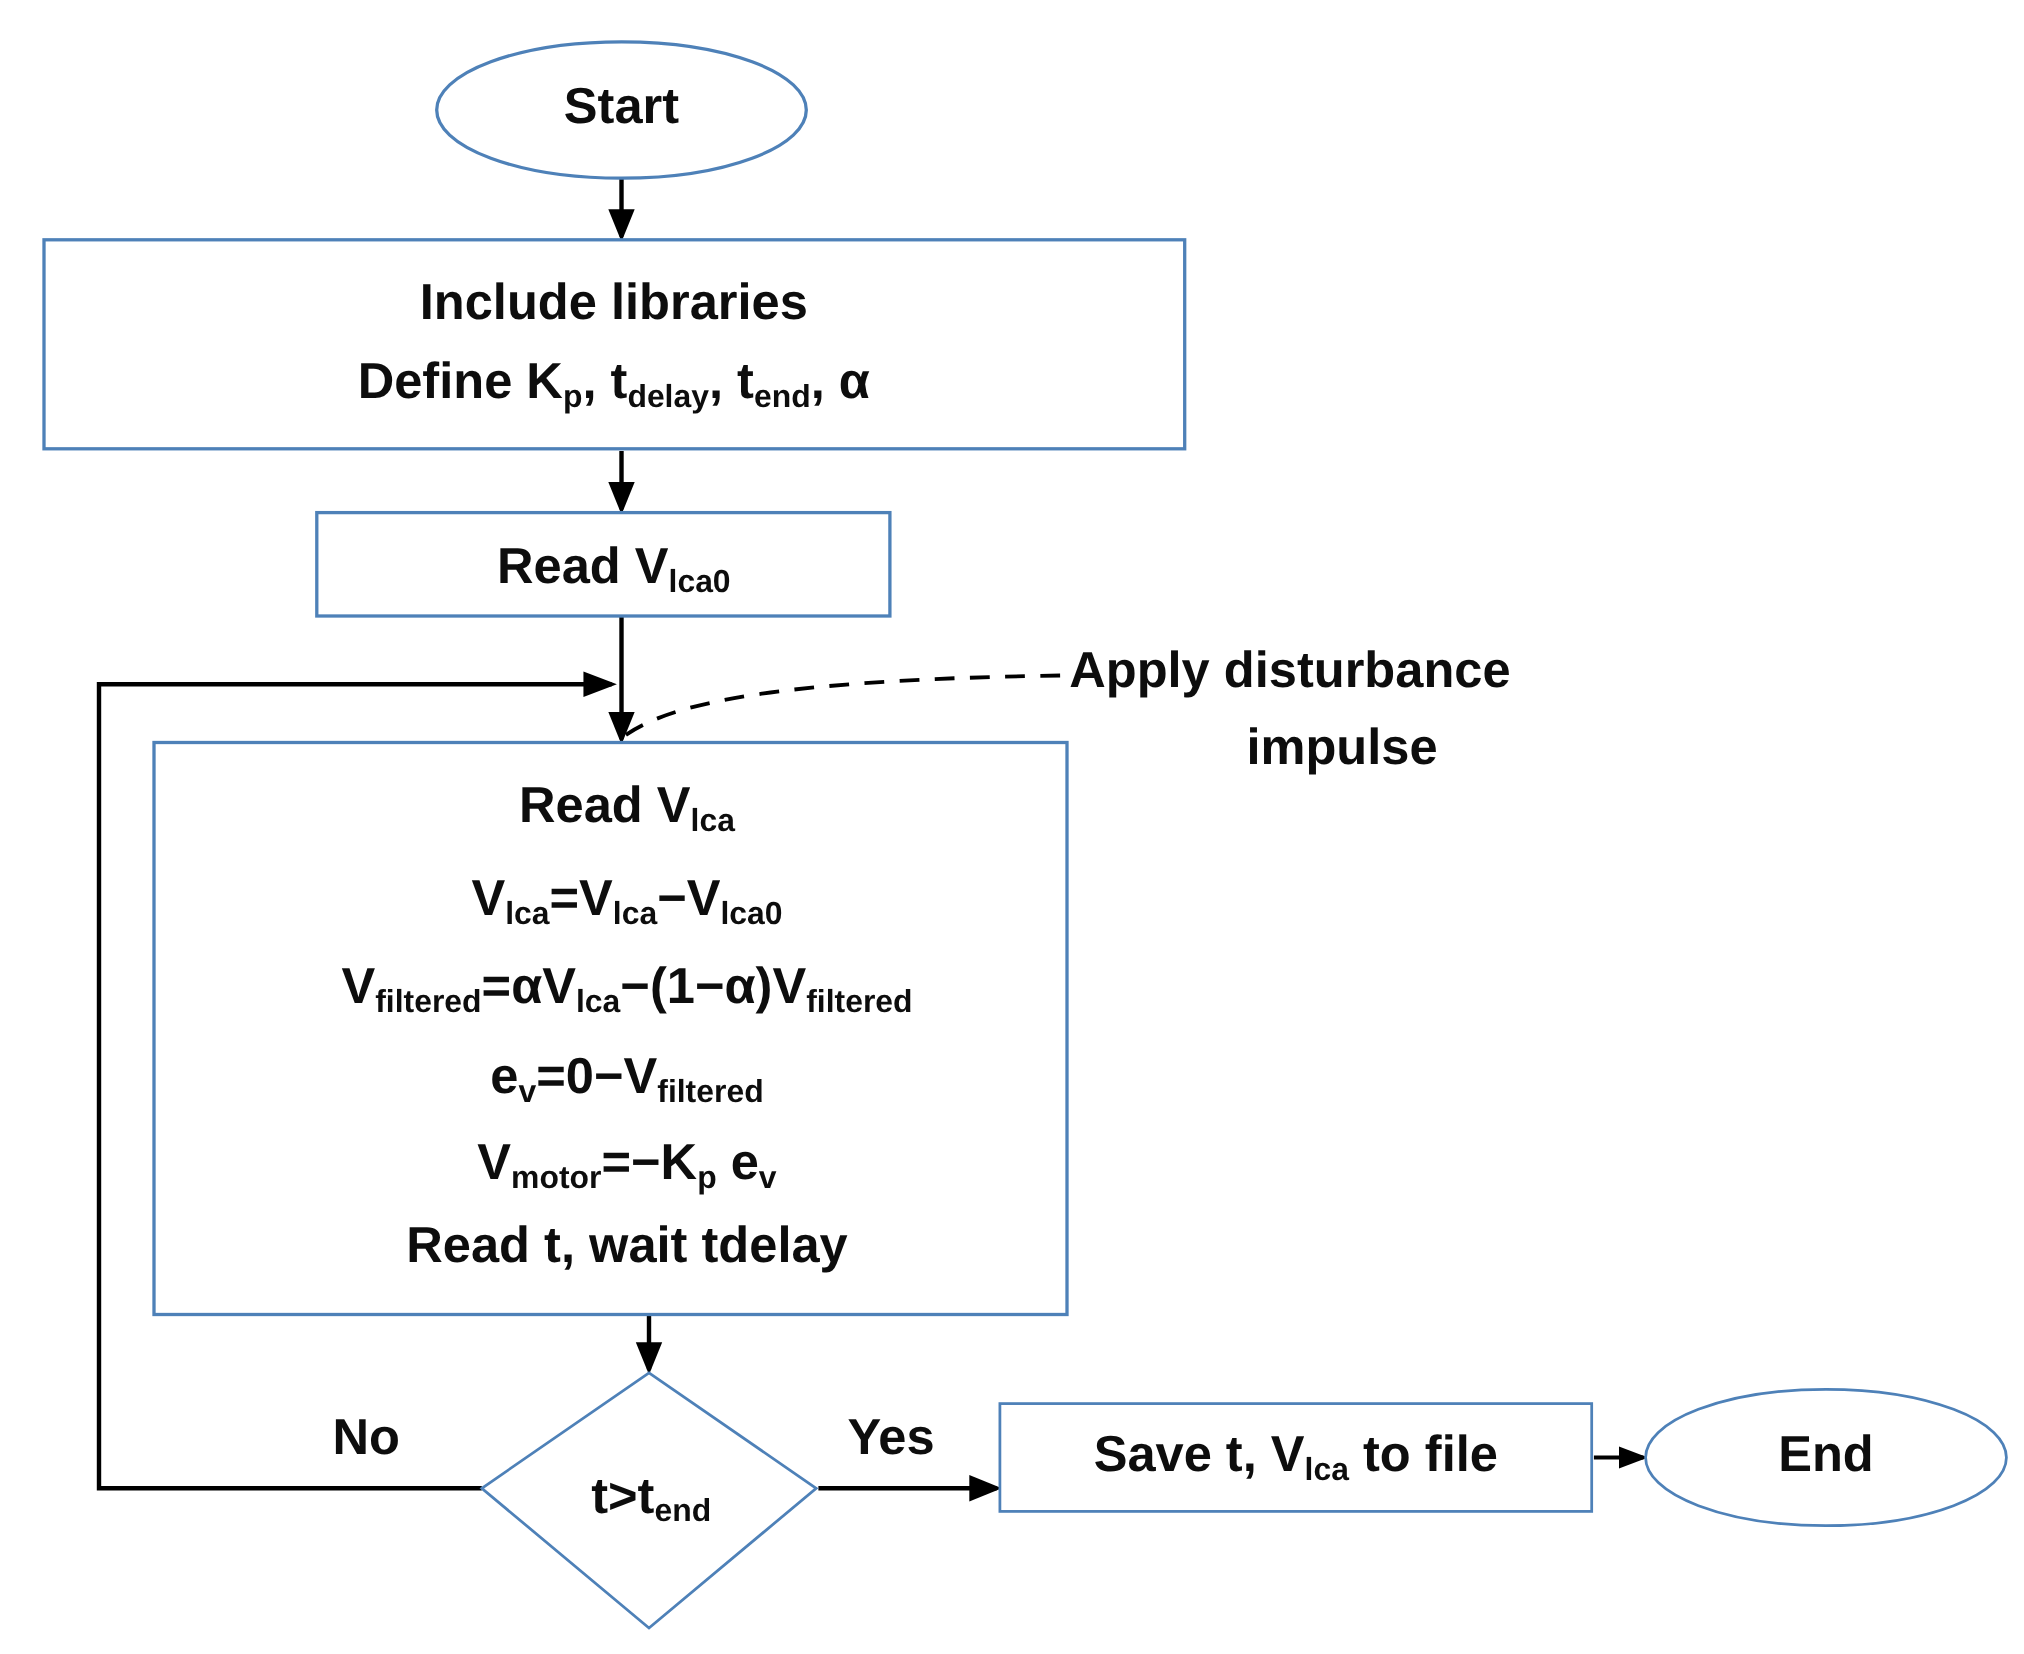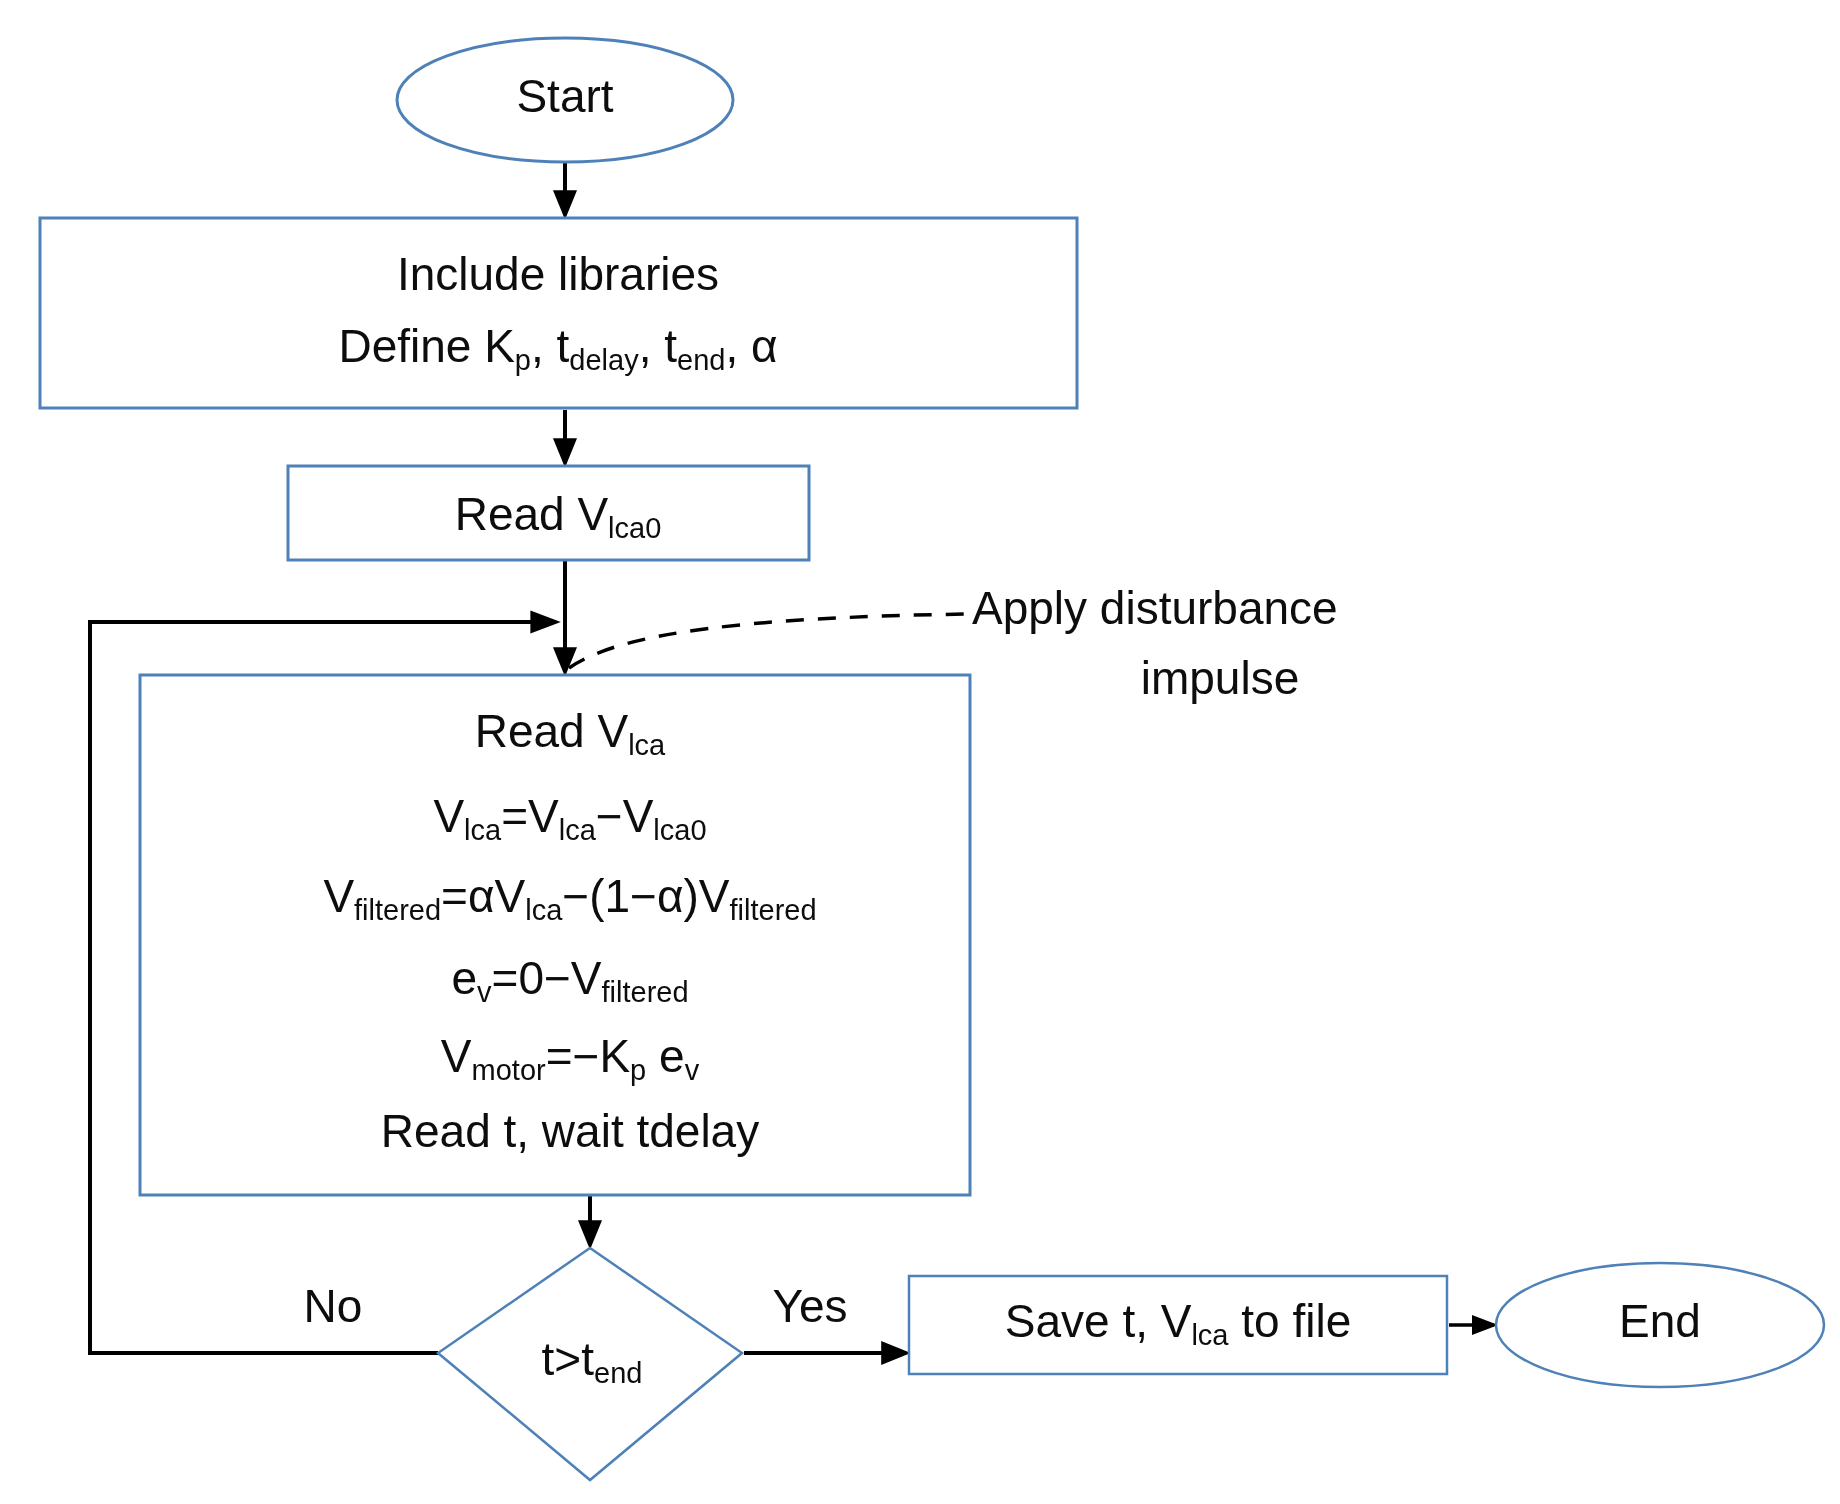--- a/index.html
+++ b/index.html
@@ -10,20 +10,21 @@
   body {
     width: 1840px;
     height: 1504px;
     font-family: "Liberation Sans", sans-serif;
     overflow: hidden;
   }
   #flow-root {
     position: relative;
     width: 1840px;
     height: 1504px;
+    font-weight: bold;
   }
   svg#flow-svg {
     position: absolute;
     left: 0;
     top: 0;
     width: 1840px;
     height: 1504px;
   }
   .shape-outline {
     fill: #ffffff;

